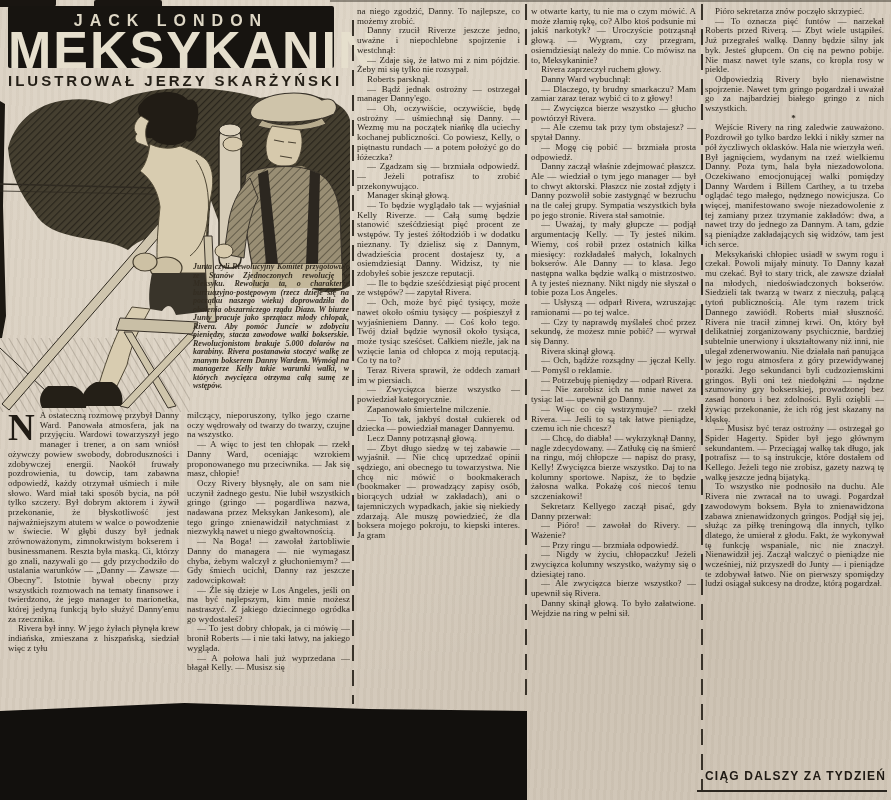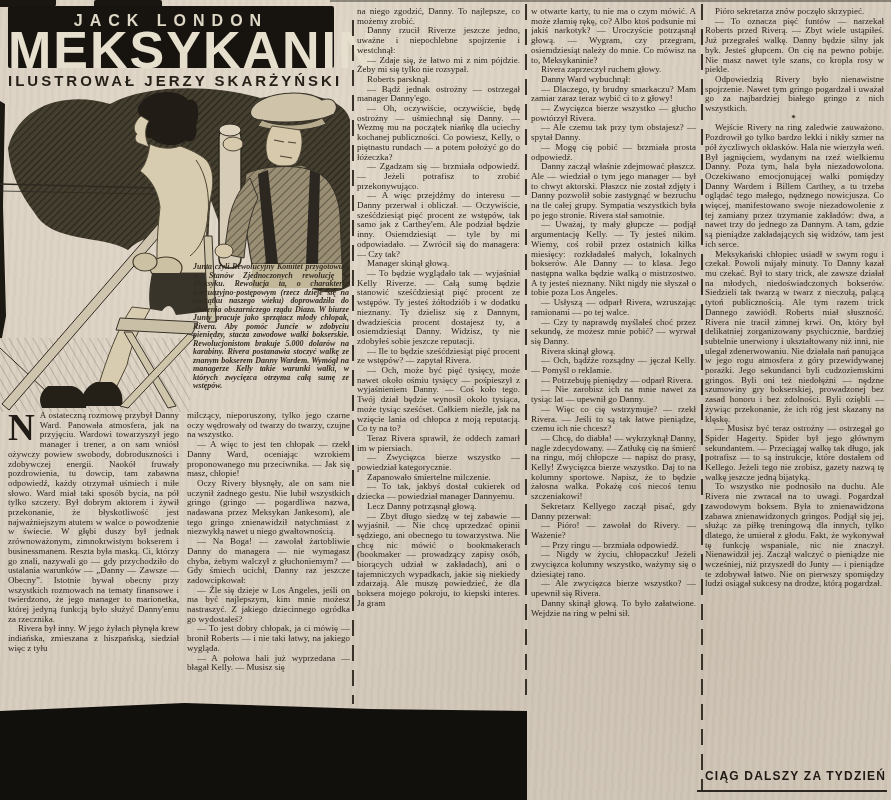--- a/index.html
+++ b/index.html
@@ -148,21 +148,20 @@
       <p>— A połowa hali już wyprzedana — błagał Kelly. — Musisz się</p>
     </div>
   <div class="col col3">
       <p class="no-indent">na niego zgodzić, Danny. To najlepsze, co możemy zrobić.</p>
       <p>Danny rzucił Riverze jeszcze jedno, uważne i niepochlebne spojrzenie i westchnął:</p>
       <p>— Zdaje się, że łatwo mi z nim pójdzie. Żeby mi się tylko nie rozsypał.</p>
       <p>Roberts parsknął.</p>
       <p>— Bądź jednak ostrożny — ostrzegał manager Danny'ego.</p>
       <p>— Oh, oczywiście, oczywiście, będę ostrożny — uśmiechnął się Danny. — Wezmę mu na początek niańkę dla uciechy kochanej publiczności. Co powiesz, Kelly, o piętnastu rundach — a potem położyć go do łóżeczka?</p>
       <p>— Zgadzam się — brzmiała odpowiedź. — Jeżeli potrafisz to zrobić przekonywująco.</p>
-      <p>— A więc przejdźmy do interesu — Danny przerwał i obliczał. — Oczywiście, sześćdziesiąt pięć procent ze wstępów, tak samo jak z Carthey'em. Ale podział będzie inny. Osiemdziesiąt — tyle by mi odpowiadało. — Zwrócił się do managera: — Czy tak?</p>
       <p>Manager skinął głową.</p>
       <p>— To będzie wyglądało tak — wyjaśniał Kelly Riverze. — Całą sumę będzie stanowić sześćdziesiąt pięć procent ze wstępów. Ty jesteś żółtodziób i w dodatku nieznany. Ty dzielisz się z Dannym, dwadzieścia procent dostajesz ty, a osiemdziesiąt Danny. Widzisz, ty nie zdobyłeś sobie jeszcze reputacji.</p>
       <p>— Ile to będzie sześćdziesiąt pięć procent ze wstępów? — zapytał Rivera.</p>
       <p>— Och, może być pięć tysięcy, może nawet około ośmiu tysięcy — pośpieszył z wyjaśnieniem Danny. — Coś koło tego. Twój dział będzie wynosił około tysiąca, może tysiąc sześćset. Całkiem nieźle, jak na wzięcie lania od chłopca z moją reputacją. Co ty na to?</p>
       <p>Teraz Rivera sprawił, że oddech zamarł im w piersiach.</p>
       <p>— Zwycięzca bierze wszystko — powiedział kategorycznie.</p>
       <p>Zapanowało śmiertelne milczenie.</p>
       <p>— To tak, jakbyś dostał cukierek od dziecka — powiedział manager Dannyemu.</p>
       <p>Lecz Danny potrząsnął głową.</p>
       <p>— Zbyt długo siedzę w tej zabawie — wyjaśnił. — Nie chcę uprzedzać opinii sędziego, ani obecnego tu towarzystwa. Nie chcę nic mówić o bookmakerach (bookmaker — prowadzący zapisy osób, biorących udział w zakładach), ani o tajemniczych wypadkach, jakie się niekiedy zdarzają. Ale muszę powiedzieć, że dla boksera mojego pokroju, to kiepski interes. Ja gram</p>

